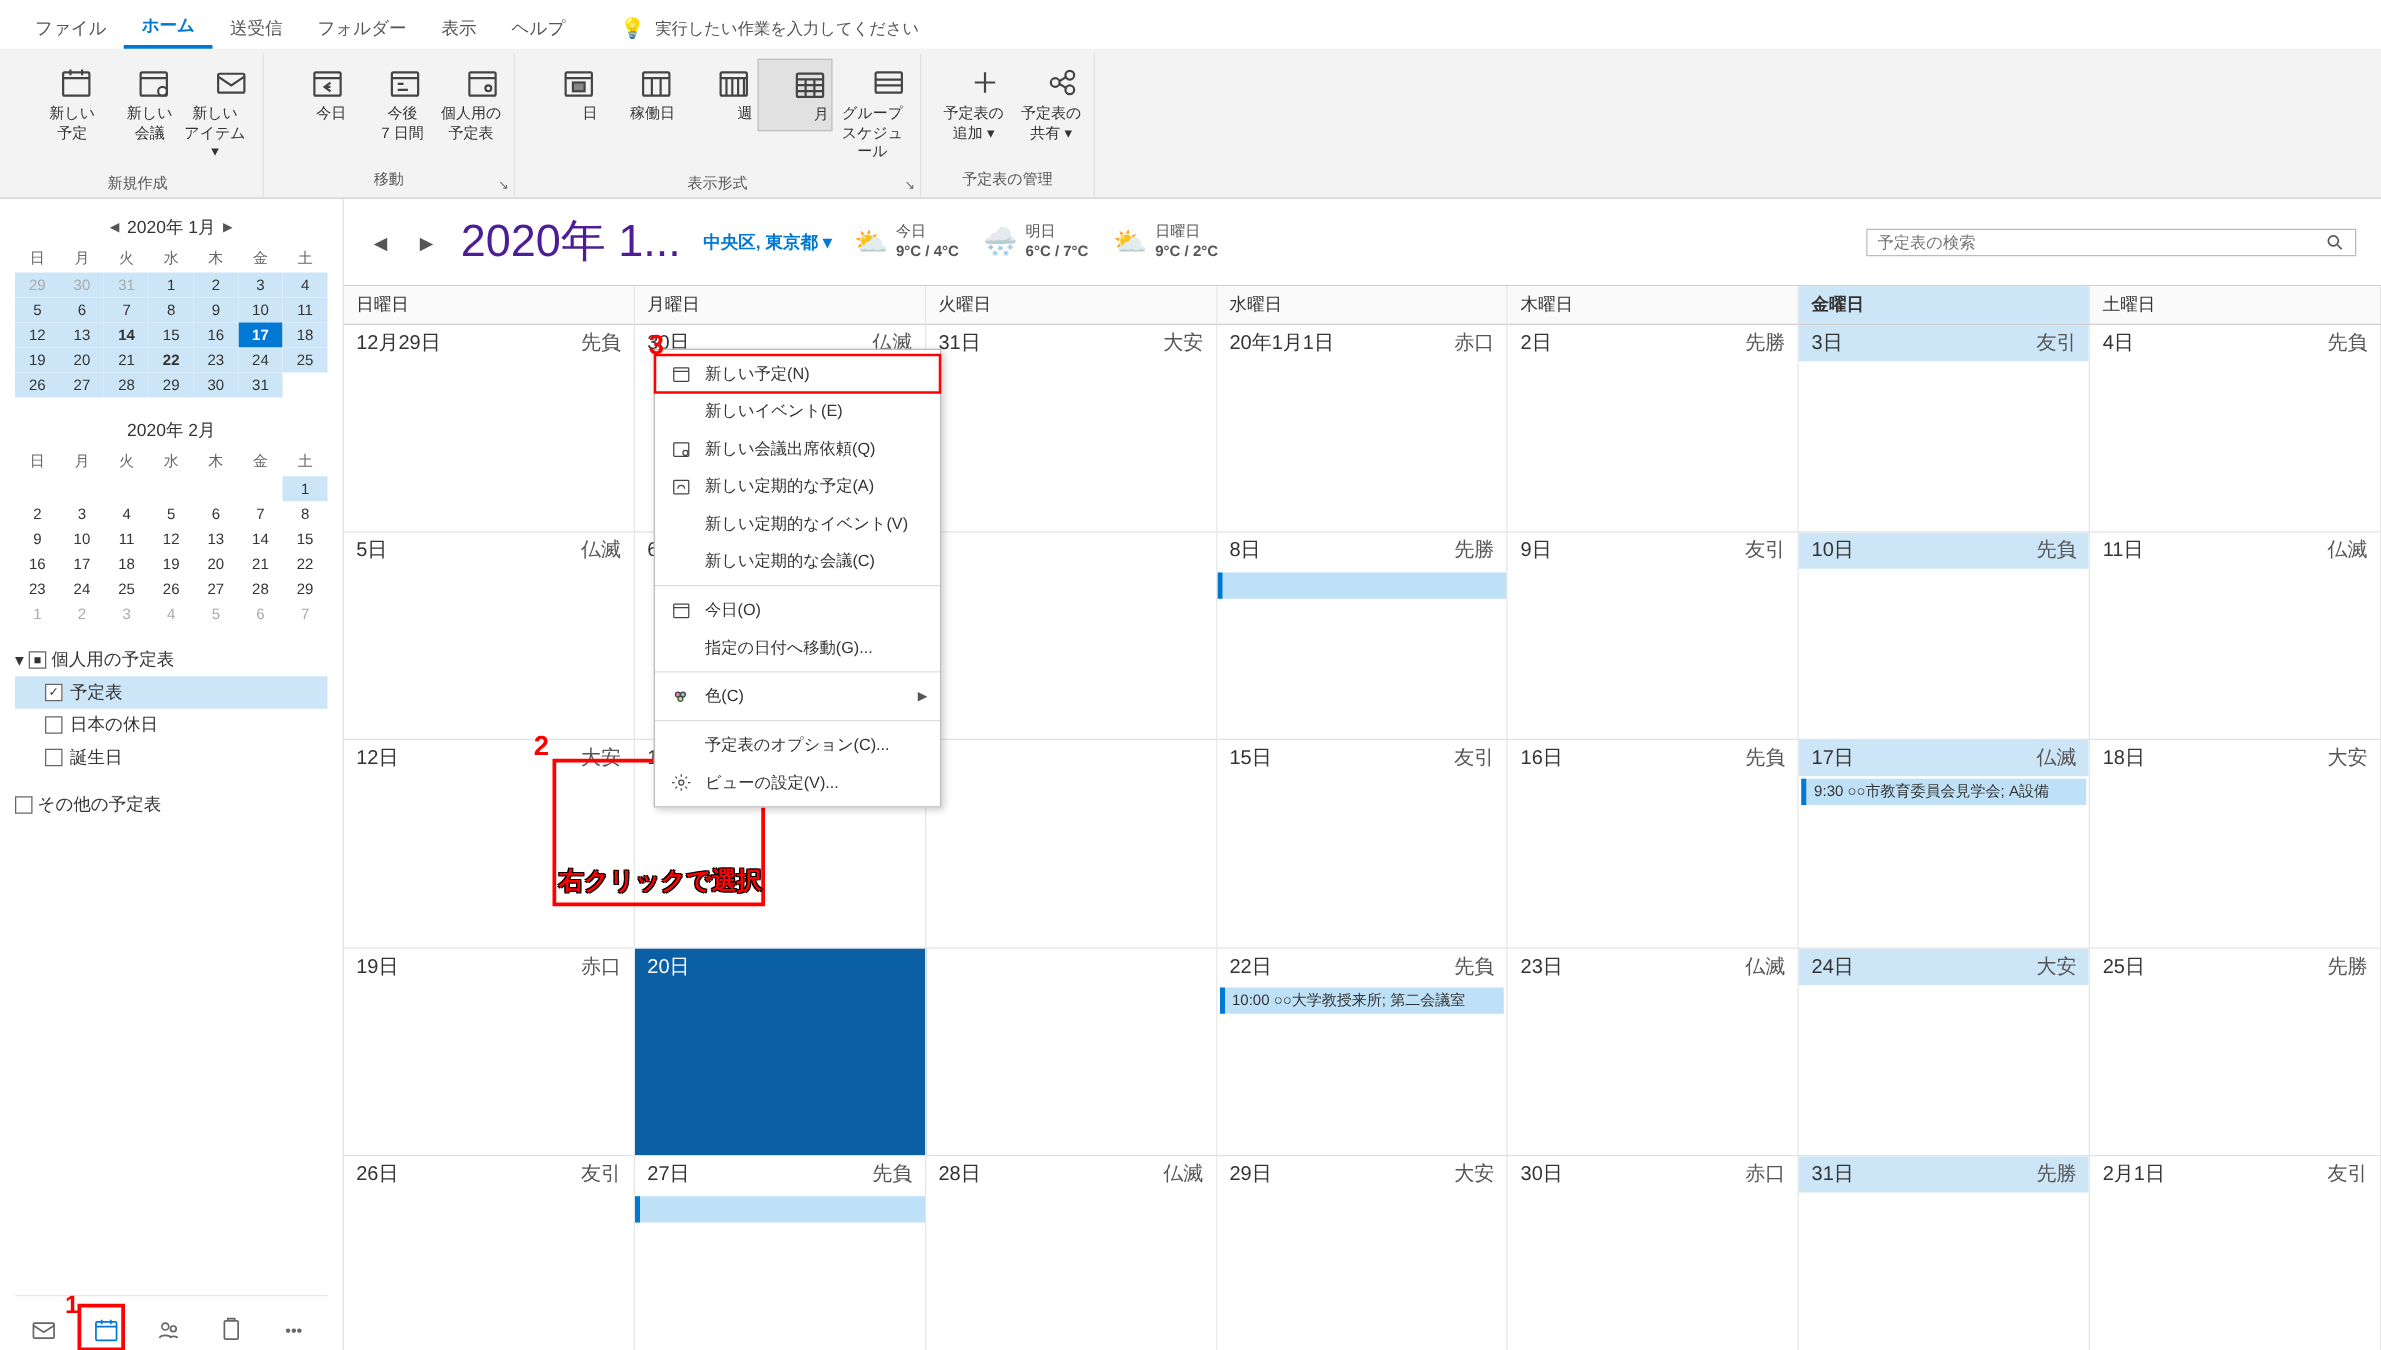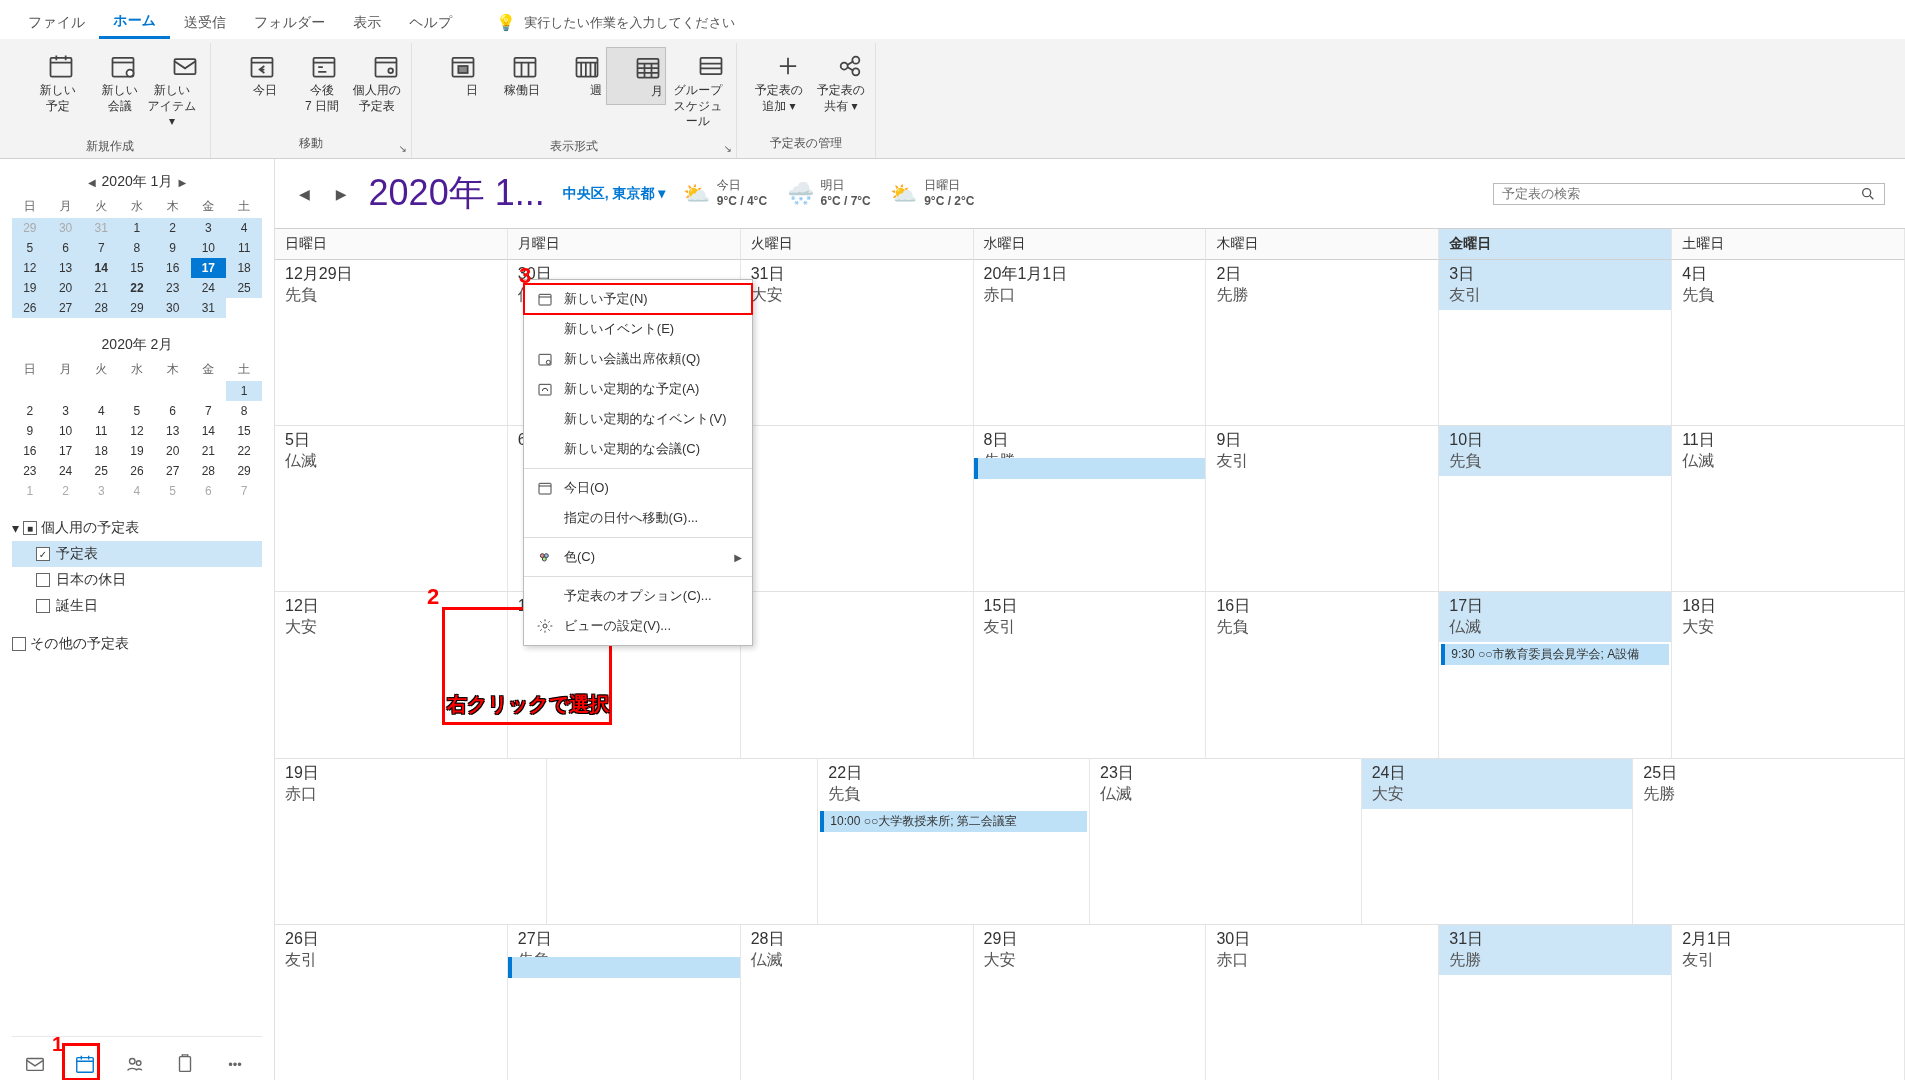--- a/index.html
+++ b/index.html
@@ -70,21 +70,21 @@
 .search-cal input { border: none; outline: none; flex: 1; font-size: 13px; }
 
 
 .month-grid { flex: 1; display: flex; flex-direction: column; border-top: 1px solid #d0d0d0; position: relative; }
 .dow-row { display: flex; }
 .dow-row .dow { flex: 1; padding: 6px 10px; font-size: 14px; border-right: 1px solid #e6e6e6; border-bottom: 1px solid #d0d0d0; background: #fafafa; }
 .dow-row .dow.highlight { background: #cde6f7; font-weight: bold; }
 .weeks { flex: 1; display: flex; flex-direction: column; }
 .week { flex: 1; display: flex; border-bottom: 1px solid #e2e2e2; }
 .day-cell { flex: 1; border-right: 1px solid #e6e6e6; position: relative; padding: 0; cursor: pointer; overflow: hidden; }
-.day-hdr { display: flex; justify-content: space-between; padding: 4px 10px; font-size: 16px; flex-direction: column; }
+.day-hdr { display: flex; justify-content: space-between; padding: 4px 10px; font-size: 16px; }
 .day-hdr.highlight { background: #cde6f7; }
 .rokuyo { font-size: 16px; color: #555; }
 .day-cell.selected { background: #0b5fa4; }
 .day-cell.selected .day-hdr { background: transparent; }
 .day-cell.selected .day-hdr span { color: #fff; }
 .event { background: #bfe1f7; border-left: 4px solid #0078d4; margin: 2px; padding: 2px 6px; font-size: 12px; white-space: normal; }
 .event.span { margin: 2px 0; border-radius: 0; }
 
 
 .ctx-menu { position: absolute; top: 50px; left: 550px; width: 230px; background: #fff; border: 1px solid #bbb; box-shadow: 2px 2px 6px rgba(0,0,0,.2); z-index: 50; padding: 4px 0; }
@@ -647,20 +647,26 @@
               </div>
             </div>
           </div>
           <div class="week">
             <div class="day-cell">
               <div class="day-hdr">
                 <span>19日</span>
                 <span class="rokuyo">赤口</span>
               </div>
             </div>
+            <div class="day-cell selected">
+              <div class="day-hdr">
+                <span>20日</span>
+                <span class="rokuyo"></span>
+              </div>
+            </div>
             <div class="day-cell">
               <div class="day-hdr">
                 <span></span>
                 <span class="rokuyo"></span>
               </div>
             </div>
             <div class="day-cell">
               <div class="day-hdr">
                 <span>22日</span>
                 <span class="rokuyo">先負</span>

